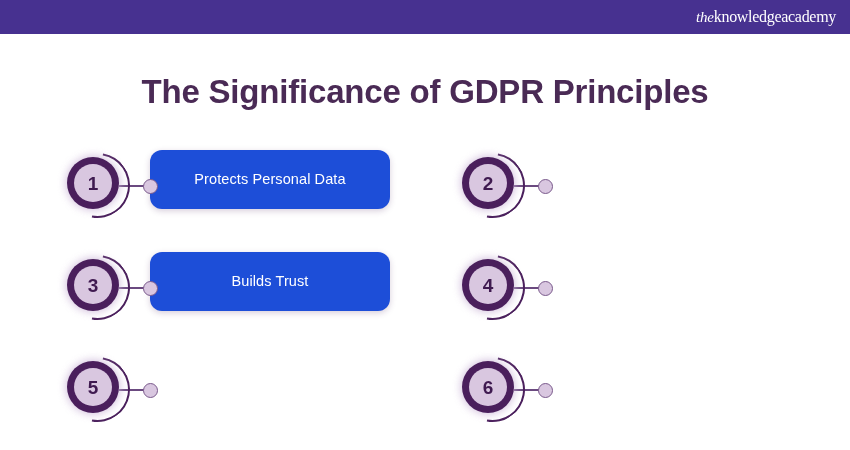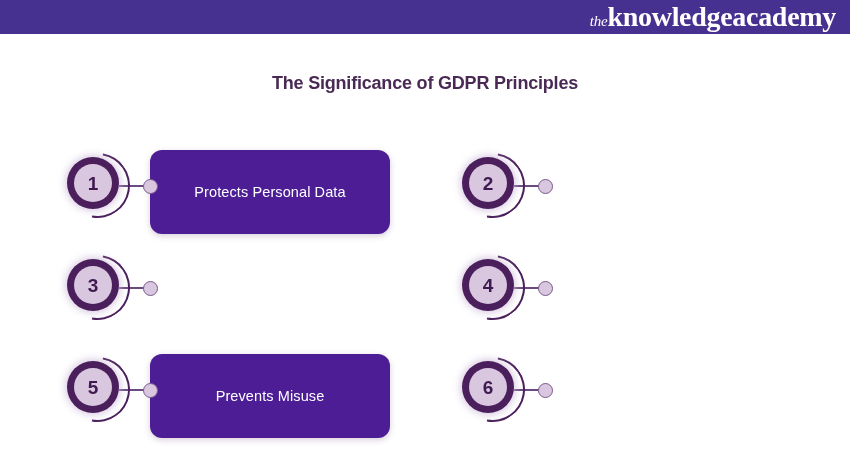--- a/index.html
+++ b/index.html
@@ -37,33 +37,33 @@
     user-select: none;
     justify-content: space-between;
   }
   .logo-the {
     font-style: italic;
     font-size: 15px;
     letter-spacing: -0.2px;
     padding-right: 0px;
   }
   .logo-main {
-    font-size: 28px;
-    font-weight: 700;
+    font-size: 16px;
+    font-weight: 400;
     letter-spacing: -0.3px;
   }
 
   
   .page-title {
     position: absolute;
     top: 73px;
     left: 0;
     width: 850px;
     text-align: center;
-    font-size: 18px;
+    font-size: 33px;
     font-weight: bold;
     color: #4A2A55;
     letter-spacing: -0.2px;
   }
 
   
   .grid {
     position: absolute;
     top: 150px;
     left: 0;
@@ -167,22 +167,22 @@
     box-sizing: border-box;
     z-index: 4;
   }
 
   
   .card {
     position: absolute;
     left: 88px;
     top: 0;
     width: 240px;
-    height: 84px;
-    background: #4c1d95;
+    height: 59px;
+    background: #1d4ed8;
     border-radius: 12px;
     display: flex;
     align-items: center;
     justify-content: center;
     box-shadow: 0 2px 6px rgba(74,31,92,0.22);
     z-index: 2;
     box-sizing: border-box;
     padding: 0 14px;
   }
   .card-label {
@@ -243,20 +243,23 @@
       <div class="badge-arc"></div>
       <div class="badge-glow"></div>
       <div class="badge-ring">
         <div class="badge-inner">
           <span class="badge-num">3</span>
         </div>
       </div>
     </div>
     <div class="connector"></div>
     <div class="connector-dot"></div>
+    <div class="card">
+      <span class="card-label">Builds Trust</span>
+    </div>
   </div>
 
   <div class="item">
     <div class="badge">
       <div class="badge-arc"></div>
       <div class="badge-glow"></div>
       <div class="badge-ring">
         <div class="badge-inner">
           <span class="badge-num">4</span>
         </div>
@@ -271,23 +274,20 @@
       <div class="badge-arc"></div>
       <div class="badge-glow"></div>
       <div class="badge-ring">
         <div class="badge-inner">
           <span class="badge-num">5</span>
         </div>
       </div>
     </div>
     <div class="connector"></div>
     <div class="connector-dot"></div>
-    <div class="card">
-      <span class="card-label">Prevents Misuse</span>
-    </div>
   </div>
 
   <div class="item">
     <div class="badge">
       <div class="badge-arc"></div>
       <div class="badge-glow"></div>
       <div class="badge-ring">
         <div class="badge-inner">
           <span class="badge-num">6</span>
         </div>

